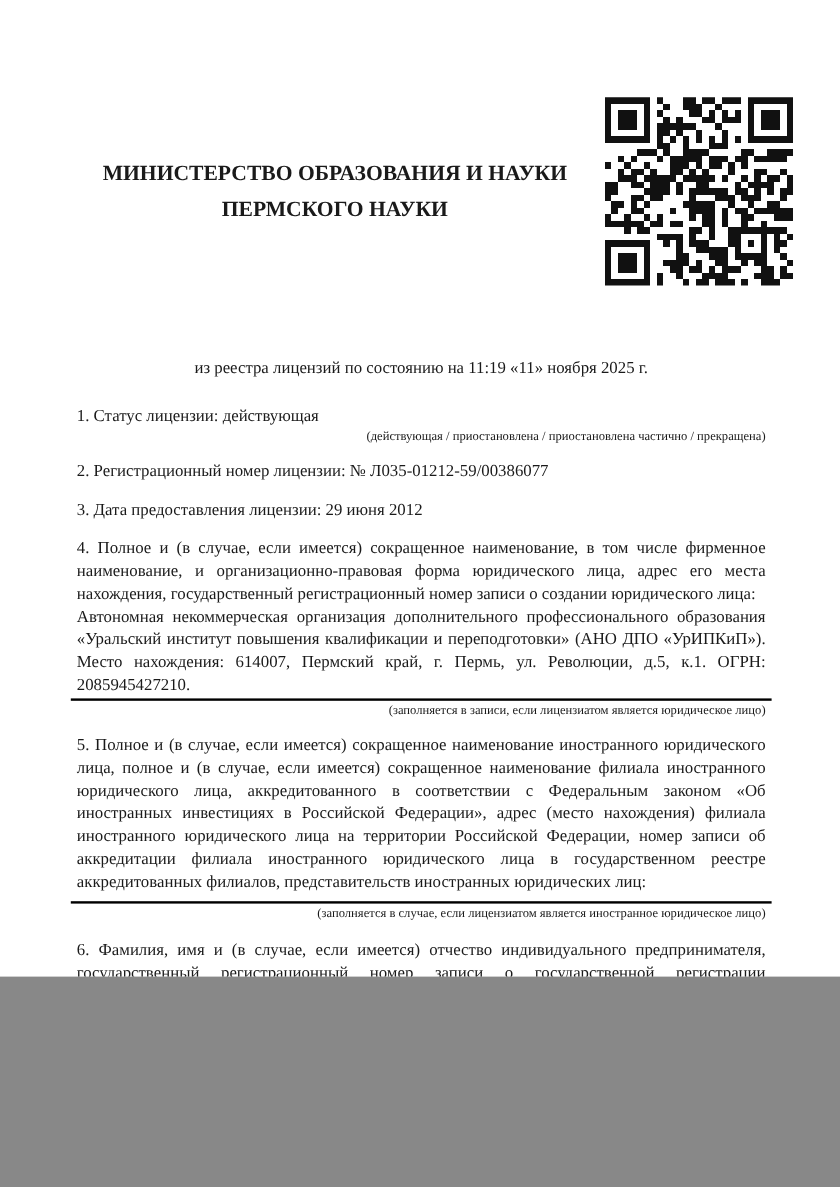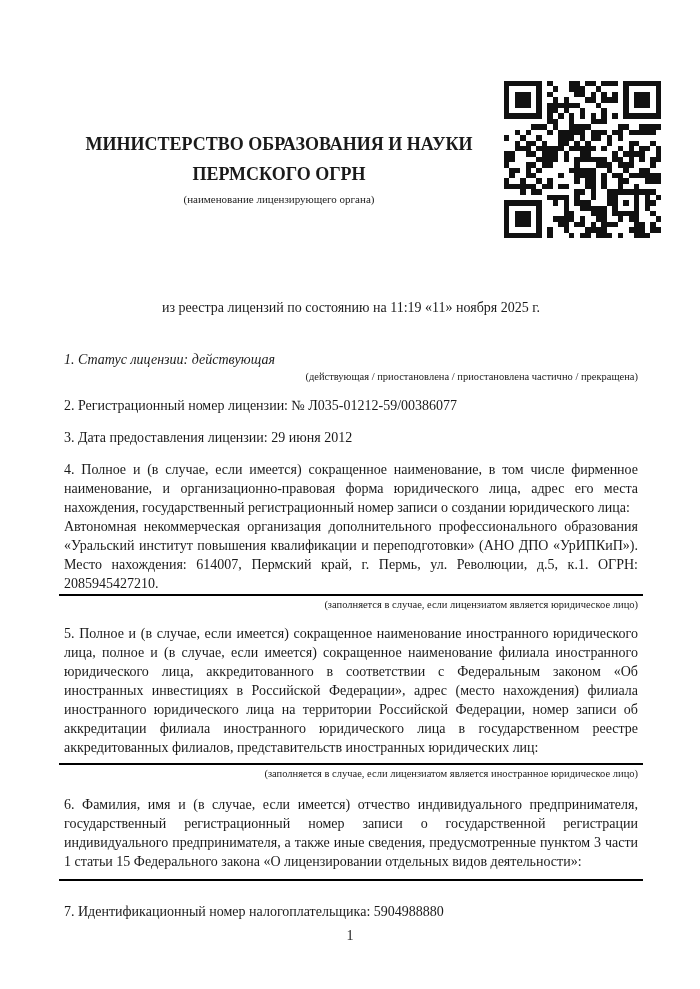--- a/index.html
+++ b/index.html
@@ -3,42 +3,42 @@
 <meta charset="utf-8">
 <style>
   :root{
     --text:#1a1a1a;
     --rule:#000000;
     --bg:#ffffff;
   }
   *{box-sizing:border-box;margin:0;padding:0;}
   html,body{background:#888;}
   .page{
-    width:700px;height:989px;margin:0 auto;position:relative;
+    width:700px;height:814px;margin:0 auto;position:relative;
     background:var(--bg);color:var(--text);
     font-family:"Liberation Serif","DejaVu Serif",serif;
     font-size:14px;line-height:19px;overflow:hidden;
   }
   .ministry-title{
     position:absolute;top:129px;left:60px;width:438px;
     text-align:center;font-weight:bold;font-size:18px;line-height:30px;
   }
   .ministry-caption{
     position:absolute;top:193px;left:60px;width:438px;
     text-align:center;font-size:11px;line-height:13px;
   }
   .qr{
     position:absolute;top:81px;left:504px;width:157px;height:157px;display:block;
   }
   .main{
     position:absolute;top:298px;left:64px;width:574px;
   }
   .doc-title{text-align:center;}
   .para{margin-top:13px;}
-  .p1{margin-top:33px;font-style:italic;}
+  .p1{margin-top:21px;}
   .p2{}
   .p6{margin-top:15px;}
   .p7{margin-top:21px;}
   .justify{text-align:justify;text-justify:inter-word;}
   .caption{
     font-size:10.5px;line-height:13px;text-align:right;margin-top:1px;
   }
   .rule{
     height:0;border:0;border-top:2px solid var(--rule);
     margin-left:-5px;margin-right:-5px;
@@ -52,23 +52,22 @@
     font-size:14px;
   }
 </style>
 </head>
 <body>
 
 <div class="page">
 
   <div class="ministry-title">
     <div>МИНИСТЕРСТВО ОБРАЗОВАНИЯ И НАУКИ</div>
-    <div>ПЕРМСКОГО ОГРН</div>
+    <div>ПЕРМСКОГО НАУКИ</div>
   </div>
-  <div class="ministry-caption">(наименование лицензирующего органа)</div>
 
   <svg class="qr" id="qr" viewBox="0 0 29 29" shape-rendering="crispEdges">
       <path d="M0 0h1v1h-1zM1 0h1v1h-1zM2 0h1v1h-1zM3 0h1v1h-1zM4 0h1v1h-1zM5 0h1v1h-1zM6 0h1v1h-1zM8 0h1v1h-1zM12 0h1v1h-1zM13 0h1v1h-1zM15 0h1v1h-1zM16 0h1v1h-1zM18 0h1v1h-1zM19 0h1v1h-1zM20 0h1v1h-1zM22 0h1v1h-1zM23 0h1v1h-1zM24 0h1v1h-1zM25 0h1v1h-1zM26 0h1v1h-1zM27 0h1v1h-1zM28 0h1v1h-1zM0 1h1v1h-1zM6 1h1v1h-1zM9 1h1v1h-1zM12 1h1v1h-1zM13 1h1v1h-1zM14 1h1v1h-1zM17 1h1v1h-1zM22 1h1v1h-1zM28 1h1v1h-1zM0 2h1v1h-1zM2 2h1v1h-1zM3 2h1v1h-1zM4 2h1v1h-1zM6 2h1v1h-1zM8 2h1v1h-1zM13 2h1v1h-1zM14 2h1v1h-1zM16 2h1v1h-1zM18 2h1v1h-1zM20 2h1v1h-1zM22 2h1v1h-1zM24 2h1v1h-1zM25 2h1v1h-1zM26 2h1v1h-1zM28 2h1v1h-1zM0 3h1v1h-1zM2 3h1v1h-1zM3 3h1v1h-1zM4 3h1v1h-1zM6 3h1v1h-1zM9 3h1v1h-1zM11 3h1v1h-1zM15 3h1v1h-1zM16 3h1v1h-1zM18 3h1v1h-1zM19 3h1v1h-1zM20 3h1v1h-1zM22 3h1v1h-1zM24 3h1v1h-1zM25 3h1v1h-1zM26 3h1v1h-1zM28 3h1v1h-1zM0 4h1v1h-1zM2 4h1v1h-1zM3 4h1v1h-1zM4 4h1v1h-1zM6 4h1v1h-1zM8 4h1v1h-1zM9 4h1v1h-1zM10 4h1v1h-1zM11 4h1v1h-1zM12 4h1v1h-1zM13 4h1v1h-1zM17 4h1v1h-1zM22 4h1v1h-1zM24 4h1v1h-1zM25 4h1v1h-1zM26 4h1v1h-1zM28 4h1v1h-1zM0 5h1v1h-1zM6 5h1v1h-1zM8 5h1v1h-1zM9 5h1v1h-1zM11 5h1v1h-1zM14 5h1v1h-1zM18 5h1v1h-1zM22 5h1v1h-1zM28 5h1v1h-1zM0 6h1v1h-1zM1 6h1v1h-1zM2 6h1v1h-1zM3 6h1v1h-1zM4 6h1v1h-1zM5 6h1v1h-1zM6 6h1v1h-1zM8 6h1v1h-1zM10 6h1v1h-1zM12 6h1v1h-1zM14 6h1v1h-1zM16 6h1v1h-1zM18 6h1v1h-1zM20 6h1v1h-1zM22 6h1v1h-1zM23 6h1v1h-1zM24 6h1v1h-1zM25 6h1v1h-1zM26 6h1v1h-1zM27 6h1v1h-1zM28 6h1v1h-1zM8 7h1v1h-1zM9 7h1v1h-1zM12 7h1v1h-1zM16 7h1v1h-1zM17 7h1v1h-1zM18 7h1v1h-1zM5 8h1v1h-1zM6 8h1v1h-1zM7 8h1v1h-1zM9 8h1v1h-1zM12 8h1v1h-1zM13 8h1v1h-1zM14 8h1v1h-1zM15 8h1v1h-1zM21 8h1v1h-1zM22 8h1v1h-1zM25 8h1v1h-1zM26 8h1v1h-1zM27 8h1v1h-1zM28 8h1v1h-1zM2 9h1v1h-1zM4 9h1v1h-1zM8 9h1v1h-1zM10 9h1v1h-1zM11 9h1v1h-1zM12 9h1v1h-1zM13 9h1v1h-1zM14 9h1v1h-1zM16 9h1v1h-1zM17 9h1v1h-1zM18 9h1v1h-1zM20 9h1v1h-1zM21 9h1v1h-1zM23 9h1v1h-1zM24 9h1v1h-1zM25 9h1v1h-1zM26 9h1v1h-1zM27 9h1v1h-1zM0 10h1v1h-1zM3 10h1v1h-1zM6 10h1v1h-1zM10 10h1v1h-1zM11 10h1v1h-1zM12 10h1v1h-1zM14 10h1v1h-1zM16 10h1v1h-1zM17 10h1v1h-1zM19 10h1v1h-1zM21 10h1v1h-1zM2 11h1v1h-1zM4 11h1v1h-1zM5 11h1v1h-1zM7 11h1v1h-1zM10 11h1v1h-1zM11 11h1v1h-1zM13 11h1v1h-1zM15 11h1v1h-1zM19 11h1v1h-1zM23 11h1v1h-1zM24 11h1v1h-1zM27 11h1v1h-1zM2 12h1v1h-1zM3 12h1v1h-1zM4 12h1v1h-1zM6 12h1v1h-1zM7 12h1v1h-1zM8 12h1v1h-1zM9 12h1v1h-1zM10 12h1v1h-1zM12 12h1v1h-1zM13 12h1v1h-1zM14 12h1v1h-1zM15 12h1v1h-1zM16 12h1v1h-1zM18 12h1v1h-1zM21 12h1v1h-1zM23 12h1v1h-1zM25 12h1v1h-1zM26 12h1v1h-1zM28 12h1v1h-1zM0 13h1v1h-1zM1 13h1v1h-1zM4 13h1v1h-1zM5 13h1v1h-1zM7 13h1v1h-1zM8 13h1v1h-1zM9 13h1v1h-1zM11 13h1v1h-1zM14 13h1v1h-1zM15 13h1v1h-1zM20 13h1v1h-1zM22 13h1v1h-1zM23 13h1v1h-1zM24 13h1v1h-1zM25 13h1v1h-1zM28 13h1v1h-1zM0 14h1v1h-1zM1 14h1v1h-1zM6 14h1v1h-1zM7 14h1v1h-1zM8 14h1v1h-1zM9 14h1v1h-1zM11 14h1v1h-1zM13 14h1v1h-1zM14 14h1v1h-1zM15 14h1v1h-1zM16 14h1v1h-1zM17 14h1v1h-1zM18 14h1v1h-1zM20 14h1v1h-1zM21 14h1v1h-1zM23 14h1v1h-1zM25 14h1v1h-1zM27 14h1v1h-1zM28 14h1v1h-1zM0 15h1v1h-1zM4 15h1v1h-1zM5 15h1v1h-1zM7 15h1v1h-1zM8 15h1v1h-1zM13 15h1v1h-1zM17 15h1v1h-1zM18 15h1v1h-1zM19 15h1v1h-1zM21 15h1v1h-1zM22 15h1v1h-1zM23 15h1v1h-1zM27 15h1v1h-1zM1 16h1v1h-1zM2 16h1v1h-1zM4 16h1v1h-1zM6 16h1v1h-1zM12 16h1v1h-1zM13 16h1v1h-1zM14 16h1v1h-1zM15 16h1v1h-1zM16 16h1v1h-1zM19 16h1v1h-1zM22 16h1v1h-1zM25 16h1v1h-1zM26 16h1v1h-1zM1 17h1v1h-1zM4 17h1v1h-1zM5 17h1v1h-1zM10 17h1v1h-1zM13 17h1v1h-1zM14 17h1v1h-1zM15 17h1v1h-1zM16 17h1v1h-1zM18 17h1v1h-1zM20 17h1v1h-1zM21 17h1v1h-1zM23 17h1v1h-1zM24 17h1v1h-1zM25 17h1v1h-1zM26 17h1v1h-1zM27 17h1v1h-1zM28 17h1v1h-1zM0 18h1v1h-1zM3 18h1v1h-1zM6 18h1v1h-1zM8 18h1v1h-1zM13 18h1v1h-1zM15 18h1v1h-1zM16 18h1v1h-1zM18 18h1v1h-1zM21 18h1v1h-1zM22 18h1v1h-1zM26 18h1v1h-1zM27 18h1v1h-1zM28 18h1v1h-1zM0 19h1v1h-1zM1 19h1v1h-1zM2 19h1v1h-1zM3 19h1v1h-1zM4 19h1v1h-1zM5 19h1v1h-1zM7 19h1v1h-1zM8 19h1v1h-1zM10 19h1v1h-1zM11 19h1v1h-1zM15 19h1v1h-1zM16 19h1v1h-1zM18 19h1v1h-1zM21 19h1v1h-1zM24 19h1v1h-1zM3 20h1v1h-1zM5 20h1v1h-1zM6 20h1v1h-1zM13 20h1v1h-1zM14 20h1v1h-1zM16 20h1v1h-1zM19 20h1v1h-1zM20 20h1v1h-1zM21 20h1v1h-1zM22 20h1v1h-1zM23 20h1v1h-1zM24 20h1v1h-1zM25 20h1v1h-1zM26 20h1v1h-1zM27 20h1v1h-1zM8 21h1v1h-1zM9 21h1v1h-1zM10 21h1v1h-1zM11 21h1v1h-1zM13 21h1v1h-1zM16 21h1v1h-1zM19 21h1v1h-1zM20 21h1v1h-1zM24 21h1v1h-1zM26 21h1v1h-1zM28 21h1v1h-1zM0 22h1v1h-1zM1 22h1v1h-1zM2 22h1v1h-1zM3 22h1v1h-1zM4 22h1v1h-1zM5 22h1v1h-1zM6 22h1v1h-1zM9 22h1v1h-1zM11 22h1v1h-1zM13 22h1v1h-1zM14 22h1v1h-1zM15 22h1v1h-1zM19 22h1v1h-1zM20 22h1v1h-1zM22 22h1v1h-1zM24 22h1v1h-1zM26 22h1v1h-1zM27 22h1v1h-1zM0 23h1v1h-1zM6 23h1v1h-1zM11 23h1v1h-1zM14 23h1v1h-1zM15 23h1v1h-1zM16 23h1v1h-1zM17 23h1v1h-1zM18 23h1v1h-1zM20 23h1v1h-1zM24 23h1v1h-1zM26 23h1v1h-1zM0 24h1v1h-1zM2 24h1v1h-1zM3 24h1v1h-1zM4 24h1v1h-1zM6 24h1v1h-1zM11 24h1v1h-1zM12 24h1v1h-1zM16 24h1v1h-1zM17 24h1v1h-1zM18 24h1v1h-1zM20 24h1v1h-1zM21 24h1v1h-1zM22 24h1v1h-1zM23 24h1v1h-1zM24 24h1v1h-1zM27 24h1v1h-1zM0 25h1v1h-1zM2 25h1v1h-1zM3 25h1v1h-1zM4 25h1v1h-1zM6 25h1v1h-1zM9 25h1v1h-1zM10 25h1v1h-1zM11 25h1v1h-1zM12 25h1v1h-1zM14 25h1v1h-1zM17 25h1v1h-1zM18 25h1v1h-1zM21 25h1v1h-1zM23 25h1v1h-1zM24 25h1v1h-1zM28 25h1v1h-1zM0 26h1v1h-1zM2 26h1v1h-1zM3 26h1v1h-1zM4 26h1v1h-1zM6 26h1v1h-1zM10 26h1v1h-1zM11 26h1v1h-1zM13 26h1v1h-1zM14 26h1v1h-1zM16 26h1v1h-1zM18 26h1v1h-1zM19 26h1v1h-1zM20 26h1v1h-1zM24 26h1v1h-1zM25 26h1v1h-1zM27 26h1v1h-1zM0 27h1v1h-1zM6 27h1v1h-1zM8 27h1v1h-1zM11 27h1v1h-1zM15 27h1v1h-1zM16 27h1v1h-1zM17 27h1v1h-1zM18 27h1v1h-1zM23 27h1v1h-1zM24 27h1v1h-1zM25 27h1v1h-1zM27 27h1v1h-1zM28 27h1v1h-1zM0 28h1v1h-1zM1 28h1v1h-1zM2 28h1v1h-1zM3 28h1v1h-1zM4 28h1v1h-1zM5 28h1v1h-1zM6 28h1v1h-1zM8 28h1v1h-1zM12 28h1v1h-1zM14 28h1v1h-1zM15 28h1v1h-1zM17 28h1v1h-1zM18 28h1v1h-1zM19 28h1v1h-1zM21 28h1v1h-1zM24 28h1v1h-1zM25 28h1v1h-1zM26 28h1v1h-1z" fill="#111111"></path>
     </svg>
 
   <div class="main">
 
     <div class="doc-title">
       <div>из реестра лицензий по состоянию на 11:19 «11» ноября 2025 г.</div>
     </div>
@@ -76,21 +75,21 @@
     <div class="para p1">1. Статус лицензии: действующая</div>
     <div class="caption">(действующая / приостановлена / приостановлена частично / прекращена)</div>
 
     <div class="para p2">2. Регистрационный номер лицензии: № Л035-01212-59/00386077</div>
 
     <div class="para">3. Дата предоставления лицензии: 29 июня 2012</div>
 
     <div class="para justify">4. Полное и (в случае, если имеется) сокращенное наименование, в том числе фирменное наименование, и организационно-правовая форма юридического лица, адрес его места нахождения, государственный регистрационный номер записи о создании юридического лица:</div>
     <div class="justify">Автономная некоммерческая организация дополнительного профессионального образования «Уральский институт повышения квалификации и переподготовки» (АНО ДПО «УрИПКиП»). Место нахождения: 614007, Пермский край, г. Пермь, ул. Революции, д.5, к.1. ОГРН: 2085945427210.</div>
     <div class="rule rule-tight"></div>
-    <div class="caption cap-after-rule">(заполняется в случае, если лицензиатом является юридическое лицо)</div>
+    <div class="caption cap-after-rule">(заполняется в записи, если лицензиатом является юридическое лицо)</div>
 
     <div class="para justify">5. Полное и (в случае, если имеется) сокращенное наименование иностранного юридического лица, полное и (в случае, если имеется) сокращенное наименование филиала иностранного юридического лица, аккредитованного в соответствии с Федеральным законом «Об иностранных инвестициях в Российской Федерации», адрес (место нахождения) филиала иностранного юридического лица на территории Российской Федерации, номер записи об аккредитации филиала иностранного юридического лица в государственном реестре аккредитованных филиалов, представительств иностранных юридических лиц:</div>
     <div class="rule rule-5"></div>
     <div class="caption cap-after-rule">(заполняется в случае, если лицензиатом является иностранное юридическое лицо)</div>
 
     <div class="para p6 justify">6. Фамилия, имя и (в случае, если имеется) отчество индивидуального предпринимателя, государственный регистрационный номер записи о государственной регистрации индивидуального предпринимателя, а также иные сведения, предусмотренные пунктом 3 части 1 статьи 15 Федерального закона «О лицензировании отдельных видов деятельности»:</div>
     <div class="rule rule-6"></div>
 
     <div class="para p7">7. Идентификационный номер налогоплательщика: 5904988880</div>
 

